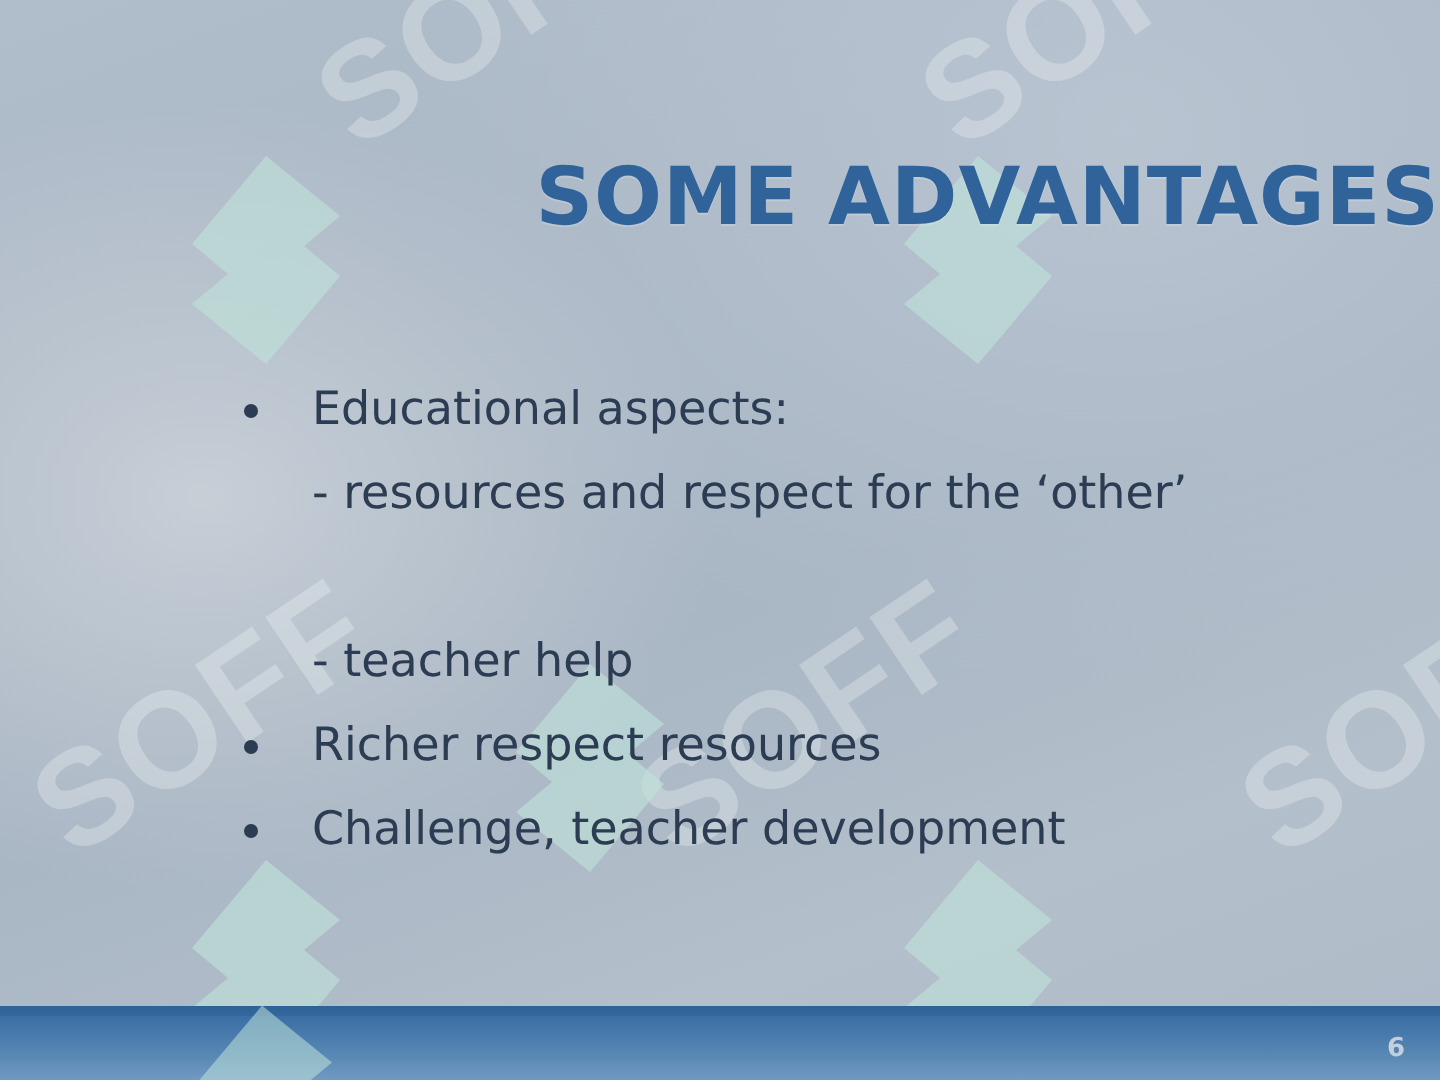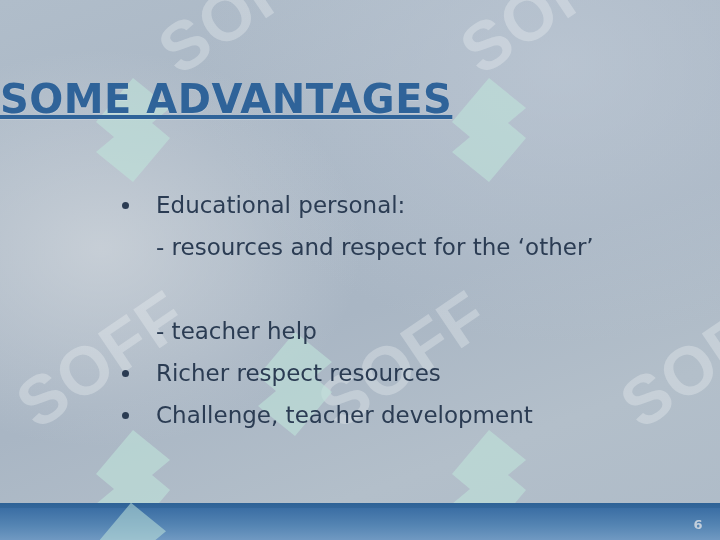--- a/index.html
+++ b/index.html
@@ -45,28 +45,27 @@
     opacity: 0.62;
   }
   .wm-logo svg { display: block; width: 100%; height: 100%; }
 
   
   #title {
     position: absolute;
     left: 0;
     right: 0;
     top: 76px;
-    text-align: left;
+    text-align: right;
     font-family: "DejaVu Sans", sans-serif;
     font-weight: 700;
     font-size: 40px;
     letter-spacing: 0.5px;
     color: #2f6399;
     text-shadow: 0 1px 0 rgba(255,255,255,0.18);
-    text-decoration: underline;
   }
 
   
   #body-list {
     position: absolute;
     left: 118px;
     top: 184px;
     width: 560px;
     color: #2b3c53;
     font-family: "DejaVu Sans", sans-serif;
@@ -179,21 +178,21 @@
   </div>
 
   <div id="title">SOME ADVANTAGES</div>
 
   <div id="body-list">
 
     <div class="line">
       <span class="bullet-col">
           <i class="bullet-dot"></i>
         </span>
-      <span class="line-text">Educational personal:</span>
+      <span class="line-text">Educational aspects:</span>
     </div>
 
     <div class="line sub">
       <span class="bullet-col"></span>
       <span class="line-text">- resources and respect for the ‘other’</span>
     </div>
 
     <div class="line sub">
       <span class="bullet-col"></span>
     </div>

